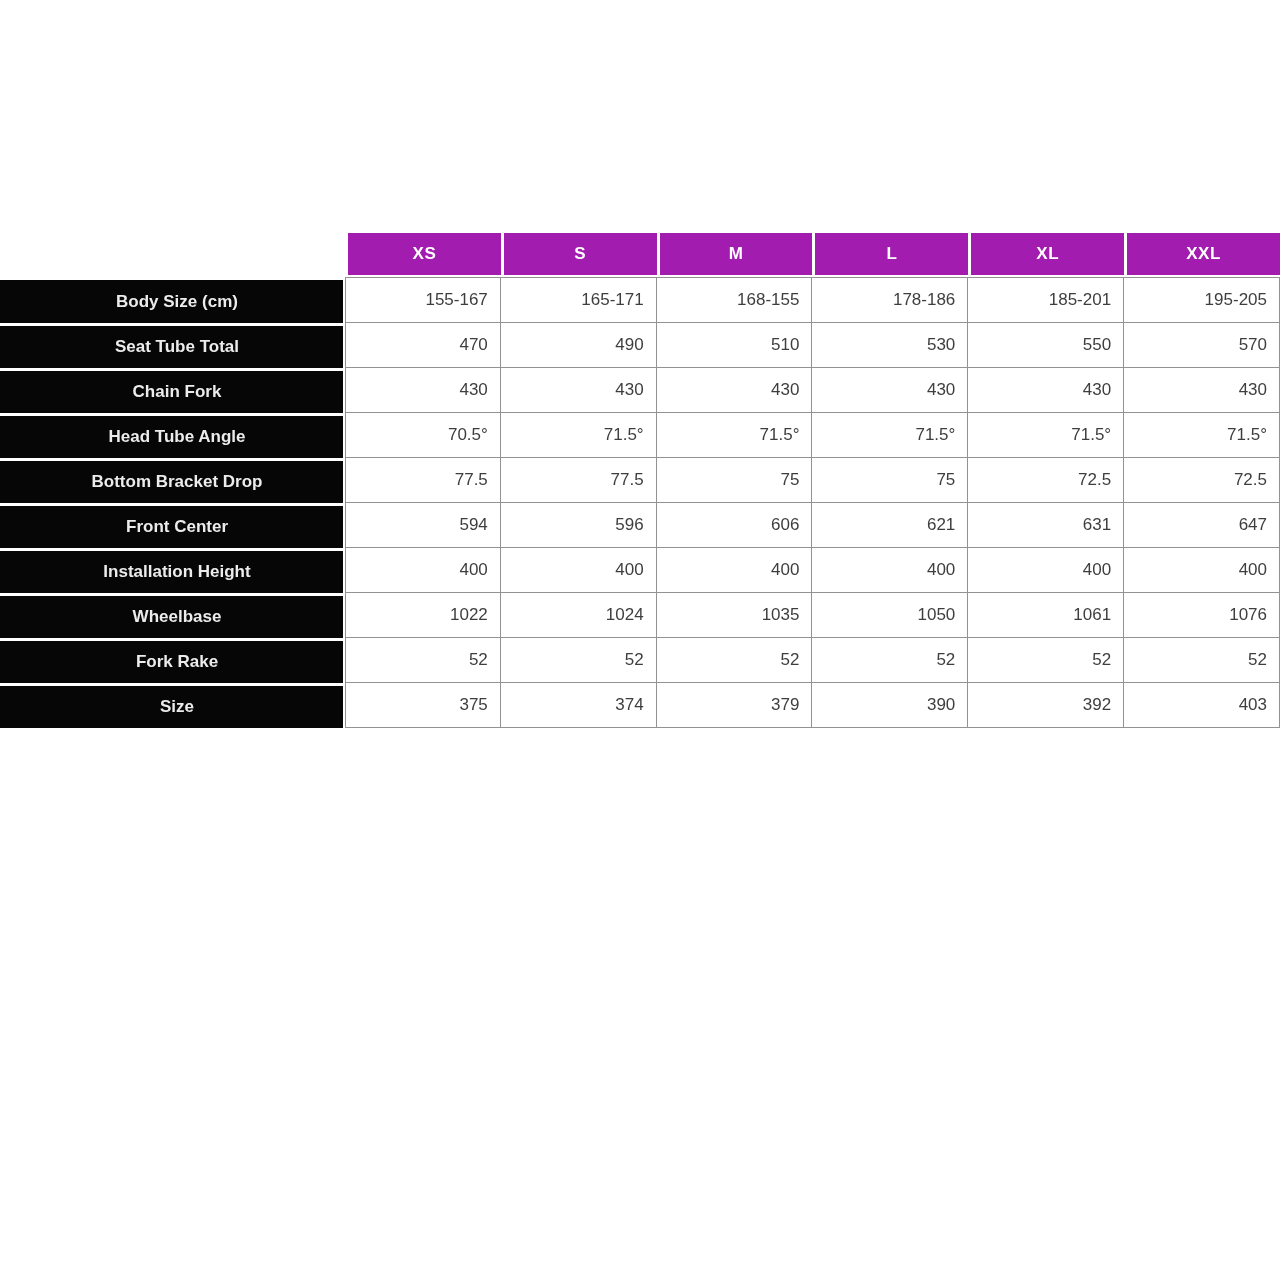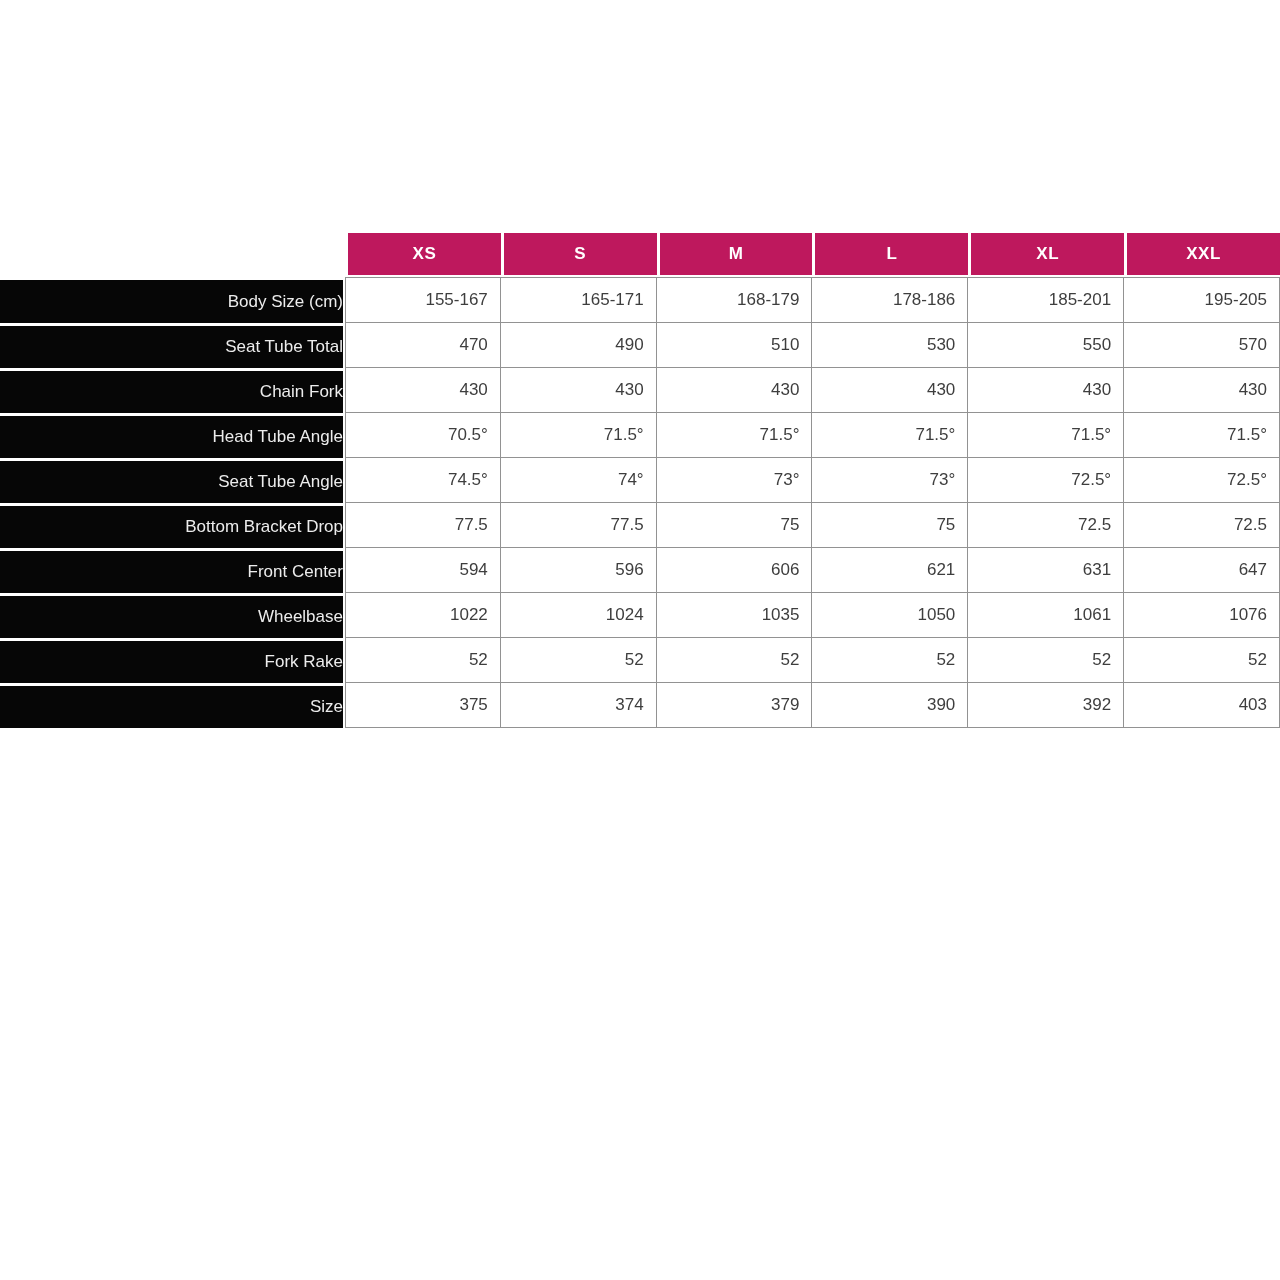--- a/index.html
+++ b/index.html
@@ -22,38 +22,38 @@
     border-collapse: separate;
     border-spacing: 0;
     table-layout: fixed;
   }
   col.label-col { width: 345px; }
   th.corner-cell {
     background: #ffffff;
     border: none;
   }
   th.size-header {
-    background: #be185d;
+    background: #a21caf;
     color: #ffffff;
     font-weight: 700;
     font-size: 17px;
     letter-spacing: 0.5px;
     text-align: center;
     vertical-align: middle;
     height: 42px;
     border-left: 3px solid #ffffff;
     border-bottom: 2px solid #ffffff;
     padding: 0;
   }
   td.row-label {
     background: #060606;
     color: #ececec;
     font-size: 17px;
-    font-weight: 400;
-    text-align: right;
+    font-weight: 700;
+    text-align: center;
     vertical-align: middle;
     padding: 0 0 0 11px;
     border-top: 3px solid #ffffff;
     border-right: 2px solid #ffffff;
   }
   td.value-cell {
     background: #ffffff;
     color: #3e3e3e;
     font-size: 17px;
     text-align: right;
@@ -88,21 +88,21 @@
       <th class="size-header">L</th>
       <th class="size-header">XL</th>
       <th class="size-header">XXL</th>
     </tr>
   </thead>
   <tbody>
       <tr>
         <td class="row-label">Body Size (cm)</td>
         <td class="value-cell">155-167</td>
         <td class="value-cell">165-171</td>
-        <td class="value-cell">168-179</td>
+        <td class="value-cell">168-155</td>
         <td class="value-cell">178-186</td>
         <td class="value-cell">185-201</td>
         <td class="value-cell">195-205</td>
       </tr>
       <tr>
         <td class="row-label">Seat Tube Total</td>
         <td class="value-cell">470</td>
         <td class="value-cell">490</td>
         <td class="value-cell">510</td>
         <td class="value-cell">530</td>
@@ -121,45 +121,45 @@
       <tr>
         <td class="row-label">Head Tube Angle</td>
         <td class="value-cell">70.5°</td>
         <td class="value-cell">71.5°</td>
         <td class="value-cell">71.5°</td>
         <td class="value-cell">71.5°</td>
         <td class="value-cell">71.5°</td>
         <td class="value-cell">71.5°</td>
       </tr>
       <tr>
-        <td class="row-label">Seat Tube Angle</td>
-        <td class="value-cell">74.5°</td>
-        <td class="value-cell">74°</td>
-        <td class="value-cell">73°</td>
-        <td class="value-cell">73°</td>
-        <td class="value-cell">72.5°</td>
-        <td class="value-cell">72.5°</td>
-      </tr>
-      <tr>
         <td class="row-label">Bottom Bracket Drop</td>
         <td class="value-cell">77.5</td>
         <td class="value-cell">77.5</td>
         <td class="value-cell">75</td>
         <td class="value-cell">75</td>
         <td class="value-cell">72.5</td>
         <td class="value-cell">72.5</td>
       </tr>
       <tr>
         <td class="row-label">Front Center</td>
         <td class="value-cell">594</td>
         <td class="value-cell">596</td>
         <td class="value-cell">606</td>
         <td class="value-cell">621</td>
         <td class="value-cell">631</td>
         <td class="value-cell">647</td>
+      </tr>
+      <tr>
+        <td class="row-label">Installation Height</td>
+        <td class="value-cell">400</td>
+        <td class="value-cell">400</td>
+        <td class="value-cell">400</td>
+        <td class="value-cell">400</td>
+        <td class="value-cell">400</td>
+        <td class="value-cell">400</td>
       </tr>
       <tr>
         <td class="row-label">Wheelbase</td>
         <td class="value-cell">1022</td>
         <td class="value-cell">1024</td>
         <td class="value-cell">1035</td>
         <td class="value-cell">1050</td>
         <td class="value-cell">1061</td>
         <td class="value-cell">1076</td>
       </tr>

